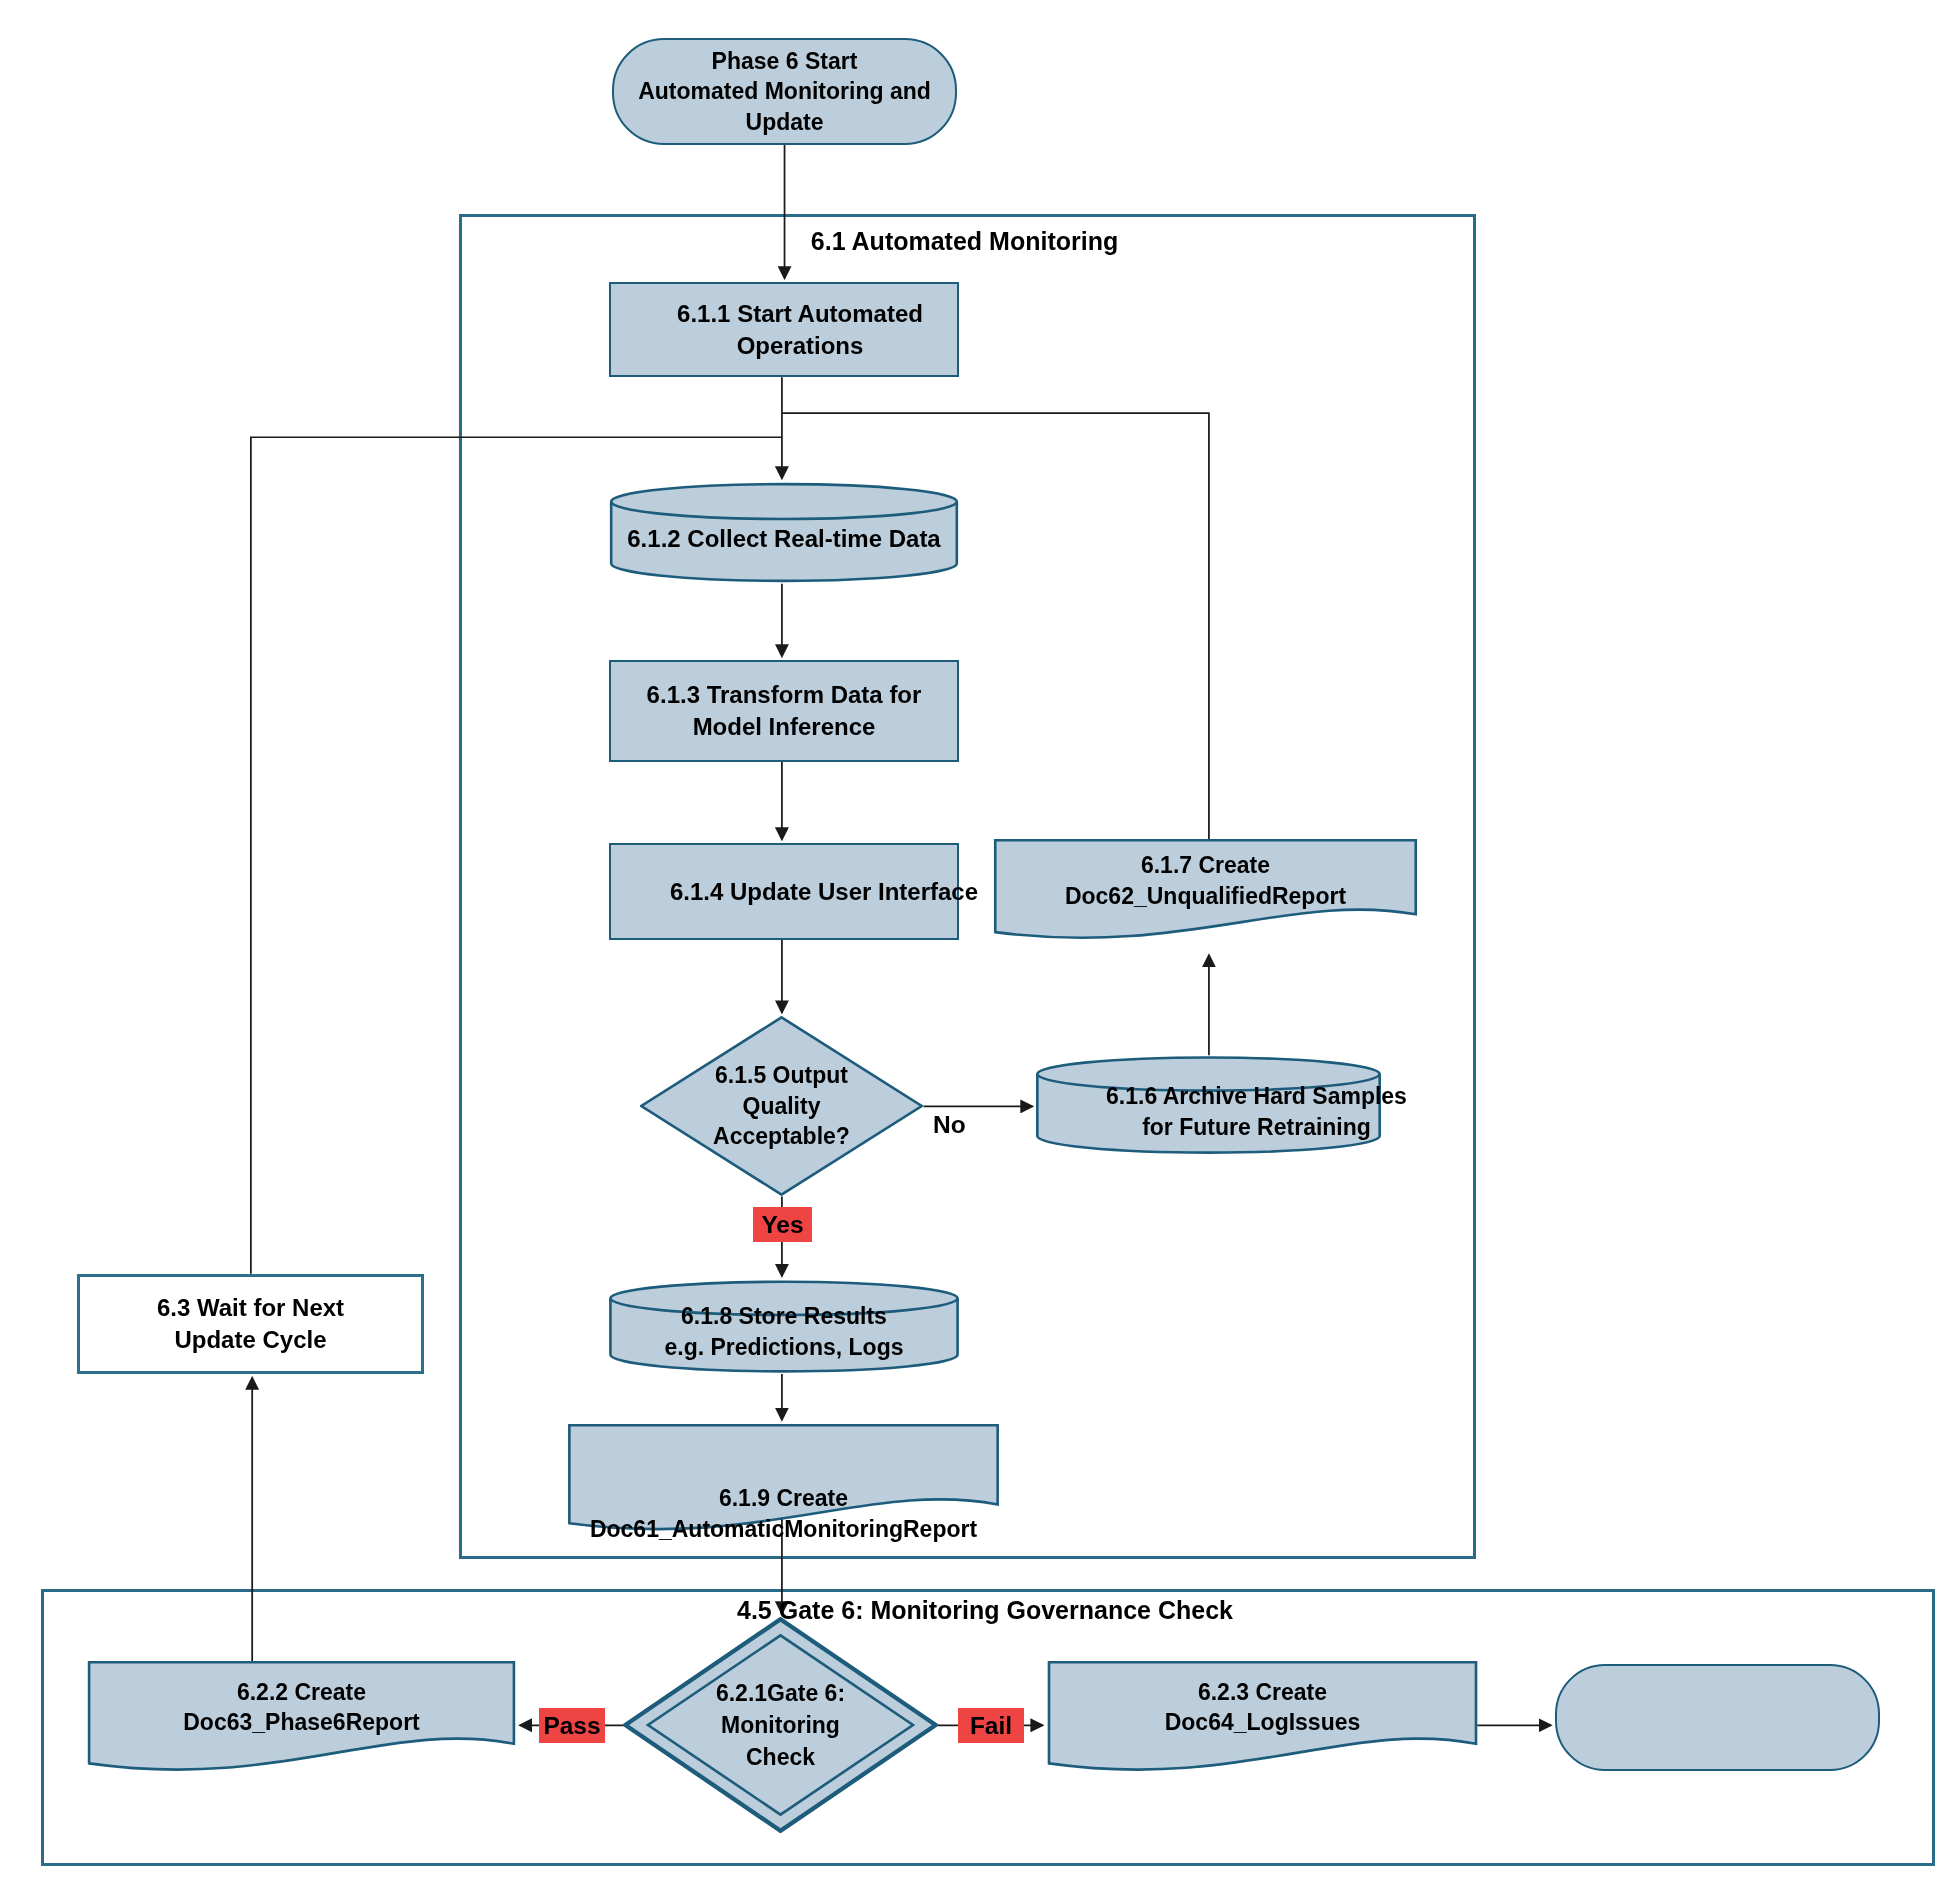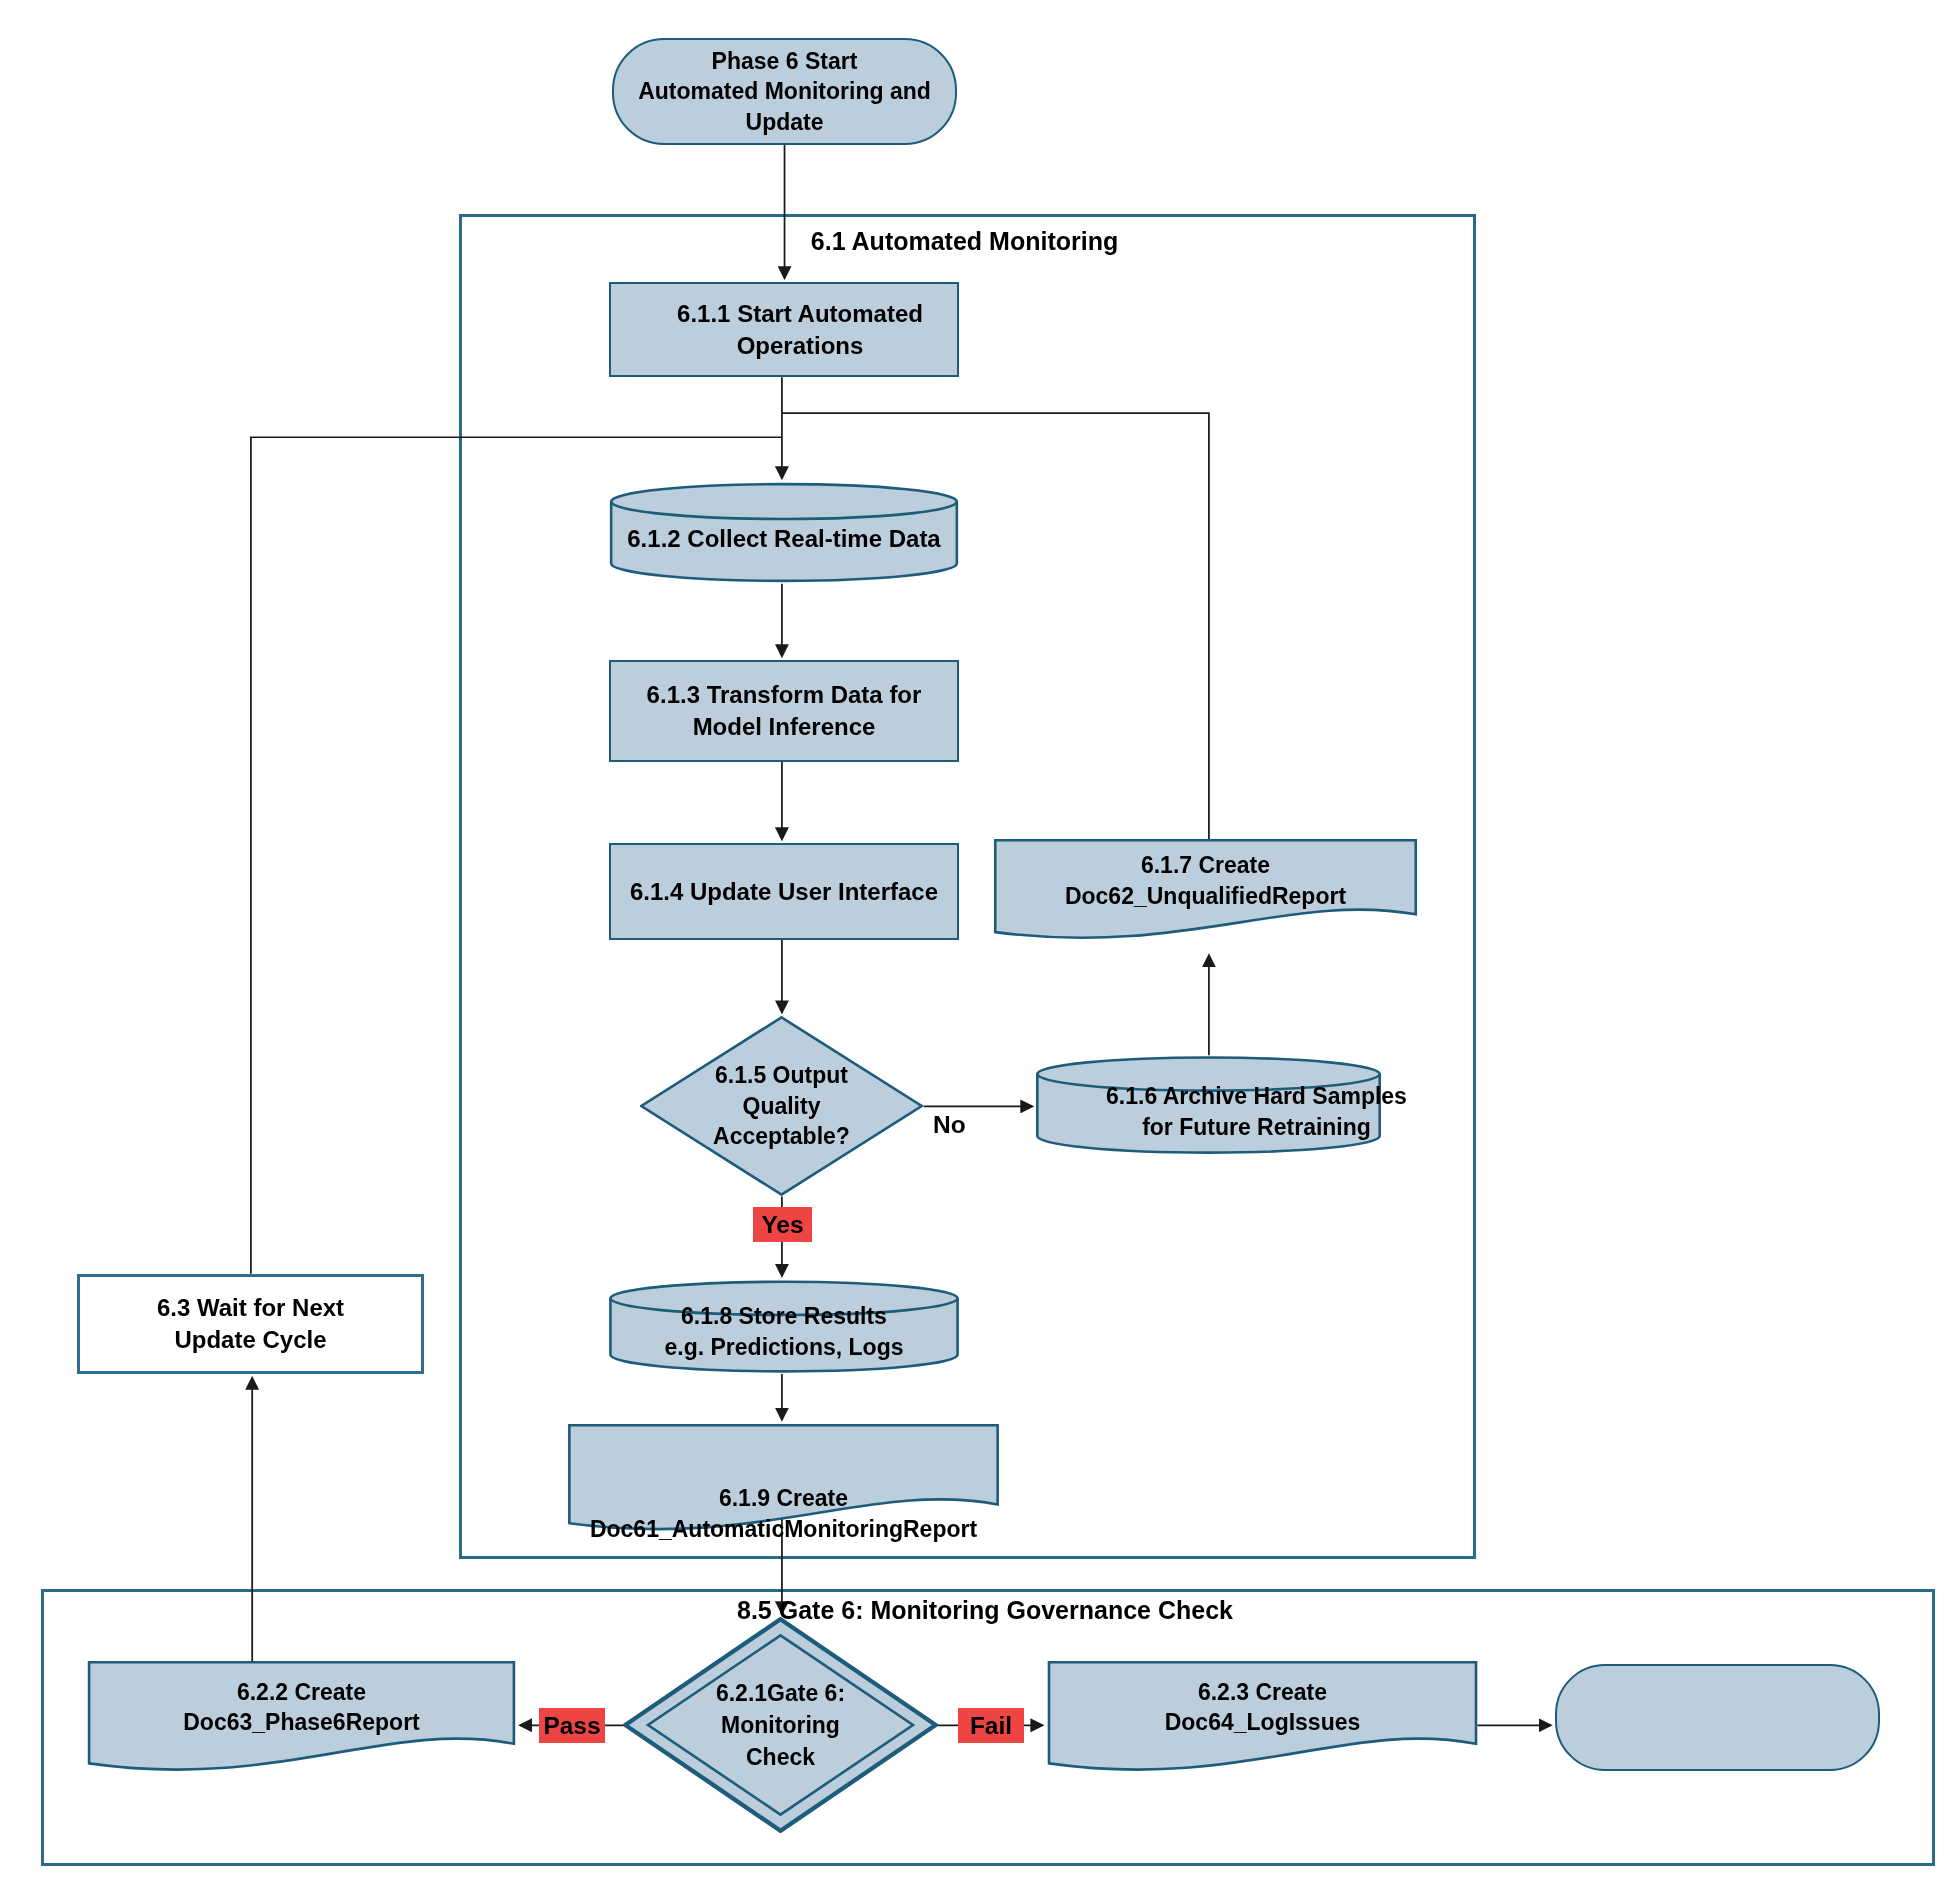--- a/index.html
+++ b/index.html
@@ -24,21 +24,21 @@
 </style>
 </head>
 <body>
 
 <div id="canvas">
 
   <div class="container-box" style="left:459px;top:214px;width:1011px;height:1339px;"></div>
   <div class="container-title" style="left:459px;top:227px;width:1011px;">6.1 Automated Monitoring</div>
 
   <div class="container-box" style="left:41px;top:1589px;width:1888px;height:271px;"></div>
-  <div class="container-title" style="left:41px;top:1596px;width:1888px;">8.5 Gate 6: Monitoring Governance Check</div>
+  <div class="container-title" style="left:41px;top:1596px;width:1888px;">4.5 Gate 6: Monitoring Governance Check</div>
 
   <svg class="edges" width="1955" height="1885" viewBox="0 0 4473 4312">
     <defs>
       <marker id="arrow" viewBox="0 0 10 10" refX="8.6" refY="5" markerWidth="8" markerHeight="8" orient="auto-start-reverse">
         <path d="M0,0 L10,5 L0,10 z" fill="#1a1a1a"></path>
       </marker>
     </defs>
     <g stroke="#1a1a1a" stroke-width="4" fill="none">
       <path d="M1795 331 L1795 636" marker-end="url(#arrow)"></path>
       <path d="M2766 1920 L2766 945 L1789 945"></path>
@@ -72,21 +72,21 @@
     <path d="M3,45 a397,40 0 0 1 794,0 v142 a397,40 0 0 1 -794,0 z" fill="#bccedb" stroke="#1d5c7b" stroke-width="6"></path>
     <path d="M3,45 a397,40 0 0 0 794,0" fill="none" stroke="#1d5c7b" stroke-width="6"></path>
   </svg>
   <div class="node-label" style="left:609px;top:495px;width:350px;height:88px;">6.1.2 Collect Real-time Data</div>
 
   <div class="shape rect-node" style="left:609px;top:660px;width:350px;height:102px;"></div>
   <div class="node-label" style="left:609px;top:660px;width:350px;height:102px;">6.1.3 Transform Data for
 Model Inference</div>
 
   <div class="shape rect-node" style="left:609px;top:843px;width:350px;height:97px;"></div>
-  <div class="node-label" style="left:609px;top:843px;width:350px;height:97px;">6.1.4 Update User Interface</div>
+  <div class="node-label" style="left:609px;top:843px;width:350px;height:97px;padding-left:40px;">6.1.4 Update User Interface</div>
 
   <svg class="shape" style="left:640px;top:1016px;" width="283" height="180" viewBox="0 0 648 412">
     <polygon points="324,3 645,206 324,409 3,206" fill="#bccedb" stroke="#1d5c7b" stroke-width="6"></polygon>
   </svg>
   <div class="node-label" style="left:640px;top:1016px;width:283px;height:180px;font-size:23px;">6.1.5 Output
 Quality
 Acceptable?</div>
 
   <svg class="shape" style="left:1036px;top:1055px;" width="345" height="101" viewBox="0 0 790 230">
     <path d="M3,43 a392,38 0 0 1 784,0 v142 a392,38 0 0 1 -784,0 z" fill="#bccedb" stroke="#1d5c7b" stroke-width="6"></path>

